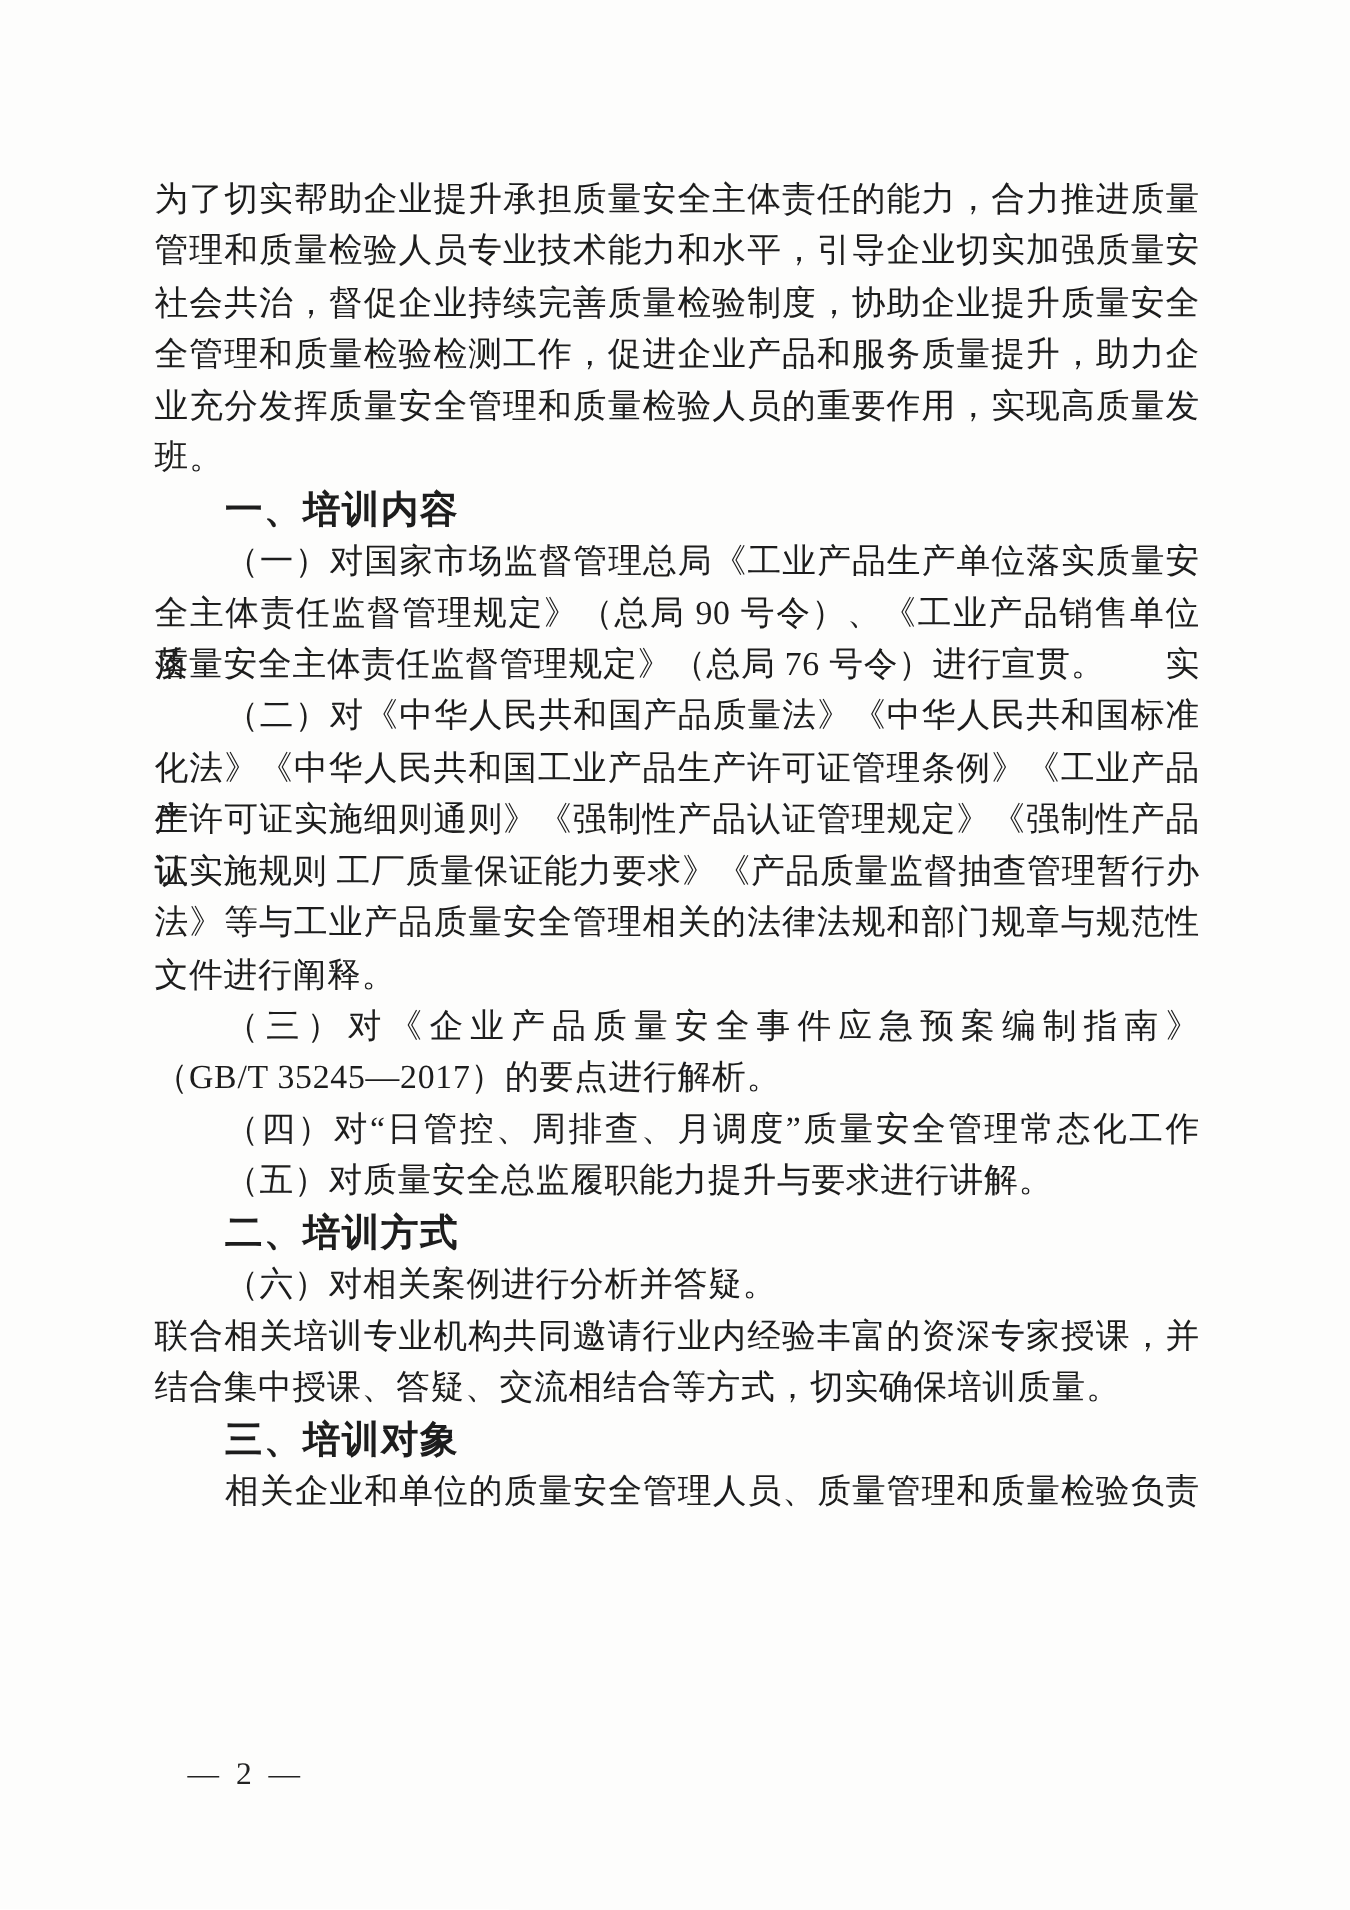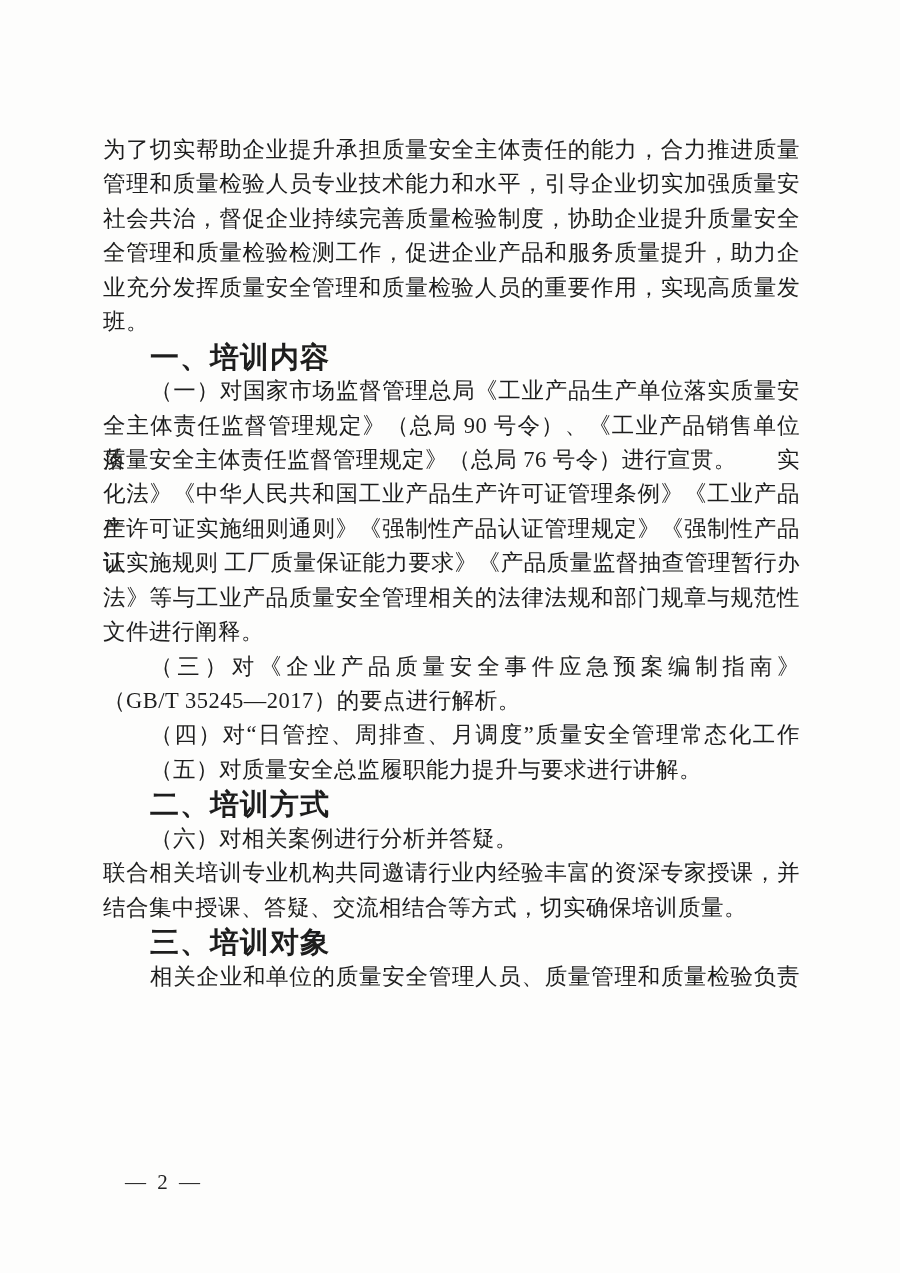--- a/index.html
+++ b/index.html
@@ -12,21 +12,21 @@
     width: 900px;
     height: 1273px;
     background: #fdfdfc;
     overflow: hidden;
     font-family: "Liberation Serif", "DejaVu Serif", serif;
     color: #1d1d1d;
   }
   .doc-body {
     position: absolute;
     left: 103px;
-    top: 133px;
+    top: 116px;
     width: 697px;
     font-size: 22.5px;
     line-height: 34.45px;
     text-align: left;
   }
   .line {
     height: 34.45px;
     white-space: normal;
     letter-spacing: 0.5px;
   }
@@ -34,21 +34,21 @@
     text-align: justify;
     text-align-last: justify;
     text-justify: inter-character;
   }
   .line.indent {
     text-indent: 47px;
   }
   .line.heading {
     font-family: "Liberation Sans", "DejaVu Sans", sans-serif;
     font-weight: bold;
-    font-size: 29px;
+    font-size: 25px;
     letter-spacing: 1px;
   }
   .page-number {
     position: absolute;
     left: 125px;
     top: 1170px;
     font-size: 21px;
     letter-spacing: 3px;
     color: #222222;
     font-family: "Liberation Serif", "DejaVu Serif", serif;
@@ -62,20 +62,21 @@
       <div class="line fill">为了切实帮助企业提升承担质量安全主体责任的能力，合力推进质量</div>
       <div class="line fill">管理和质量检验人员专业技术能力和水平，引导企业切实加强质量安</div>
       <div class="line fill">社会共治，督促企业持续完善质量检验制度，协助企业提升质量安全</div>
       <div class="line fill">全管理和质量检验检测工作，促进企业产品和服务质量提升，助力企</div>
       <div class="line fill">业充分发挥质量安全管理和质量检验人员的重要作用，实现高质量发</div>
       <div class="line">班。</div>
       <div class="line indent heading">一、培训内容</div>
       <div class="line fill indent">（一）对国家市场监督管理总局《工业产品生产单位落实质量安</div>
       <div class="line fill">全主体责任监督管理规定》（总局 90 号令）、《工业产品销售单位落实</div>
       <div class="line">质量安全主体责任监督管理规定》（总局 76 号令）进行宣贯。</div>
+      <div class="line fill indent">（二）对《中华人民共和国产品质量法》《中华人民共和国标准</div>
       <div class="line fill">化法》《中华人民共和国工业产品生产许可证管理条例》《工业产品生</div>
       <div class="line fill">产许可证实施细则通则》《强制性产品认证管理规定》《强制性产品认</div>
       <div class="line fill">证实施规则 工厂质量保证能力要求》《产品质量监督抽查管理暂行办</div>
       <div class="line fill">法》等与工业产品质量安全管理相关的法律法规和部门规章与规范性</div>
       <div class="line">文件进行阐释。</div>
       <div class="line fill indent">（三）对《企业产品质量安全事件应急预案编制指南》</div>
       <div class="line">（GB/T 35245—2017）的要点进行解析。</div>
       <div class="line fill indent">（四）对“日管控、周排查、月调度”质量安全管理常态化工作</div>
       <div class="line indent">（五）对质量安全总监履职能力提升与要求进行讲解。</div>
       <div class="line indent heading">二、培训方式</div>

